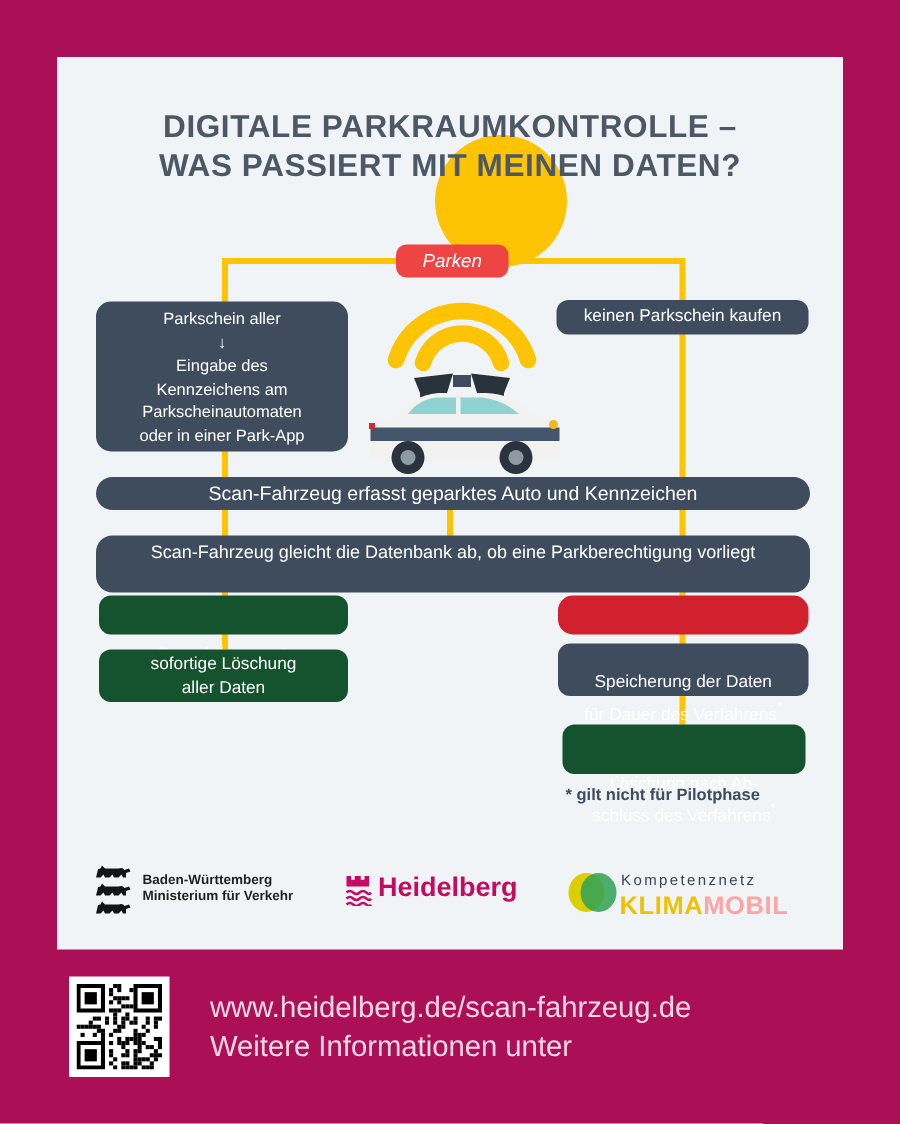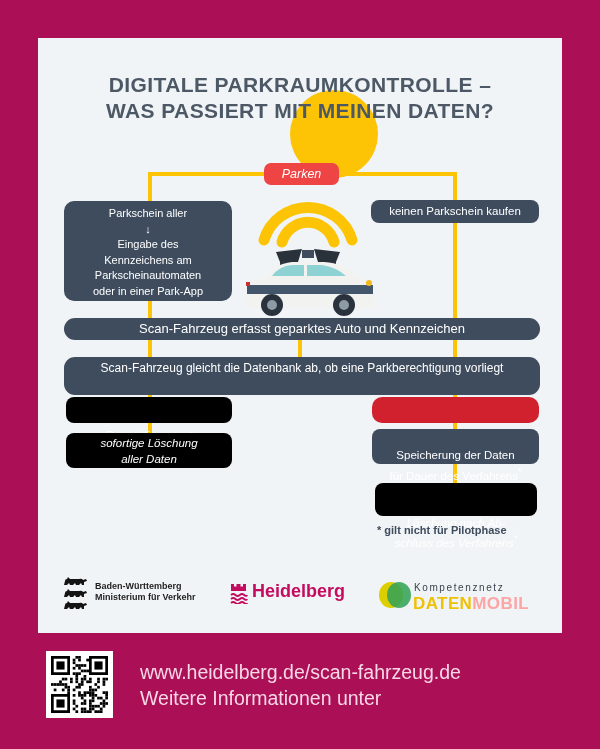--- a/index.html
+++ b/index.html
@@ -3,21 +3,21 @@
 <meta charset="utf-8">
 <style>
   html,body{margin:0;padding:0;}
   .frame{position:relative;width:600px;height:749px;background:#AB1056;font-family:"Liberation Sans",sans-serif;overflow:hidden;}
   .card{position:absolute;left:38px;top:38px;width:524px;height:595px;background:#F1F4F6;}
   .accent-circle{position:absolute;left:252px;top:52px;width:88px;height:88px;border-radius:50%;background:#FCC405;}
   .title{position:absolute;left:38px;top:72px;width:524px;text-align:center;color:#4D5866;font-size:21px;font-weight:bold;letter-spacing:.4px;line-height:26px;}
   .yline{position:absolute;background:#FCC405;z-index:1;}
   .box{position:absolute;color:#FFFFFF;text-align:center;white-space:pre-line;z-index:2;box-sizing:border-box;}
   .navy{background:#3E4C5E;}
-  .green{background:#000000;font-style:italic;}
+  .green{background:#14532d;}
   .red{background:#D1202E;}
   .blue{background:#ef4444;font-style:italic;}
   .parken{left:264px;top:163px;width:75px;height:22px;border-radius:7px;font-size:12.5px;line-height:22px;}
   .buy-ticket{left:64px;top:201px;width:168px;height:100px;border-radius:10px;font-size:11px;line-height:15.5px;padding-top:5px;}
   .no-ticket{left:371px;top:200px;width:168px;height:23px;border-radius:8px;font-size:11.5px;line-height:23px;}
   .bar1{left:64px;top:318px;width:476px;height:22px;border-radius:11px;font-size:13px;line-height:22px;}
   .bar2{left:64px;top:357px;width:476px;height:38px;border-radius:11px;font-size:12px;line-height:23px;}
   .green1{left:66px;top:397px;width:166px;height:26px;border-radius:8px;font-size:12px;line-height:26px;}
   .red1{left:372px;top:397px;width:167px;height:26px;border-radius:10px;font-size:11.5px;line-height:26px;}
   .green2{left:66px;top:433px;width:166px;height:35px;border-radius:8px;font-size:11.5px;line-height:16px;padding-top:2px;}
@@ -144,21 +144,21 @@
   <div class="logo-hd-text">Heidelberg</div>
 
   <div class="logo-km-icon">
     <svg width="34" height="32" viewBox="0 0 34 32">
       <ellipse cx="13" cy="16" rx="12" ry="13" fill="#DCCE00"></ellipse>
       <ellipse cx="21" cy="16" rx="12" ry="13" fill="#35A356" opacity="0.88"></ellipse>
     </svg>
   </div>
   <div class="logo-km-top">Kompetenznetz</div>
   <div class="logo-km-words">
-    <span class="km-klima">DATEN</span><span class="km-mobil">MOBIL</span>
+    <span class="km-klima">KLIMA</span><span class="km-mobil">MOBIL</span>
   </div>
 
   <div class="qr-tile">
     <svg width="57" height="57" viewBox="0 0 63 63" style="margin:5px;">
       <g fill="#000000">
         <path d="M0 0 h21 v21 h-21 z M3 3 v15 h15 v-15 z" fill-rule="evenodd"></path>
         <path d="M42 0 h21 v21 h-21 z M45 3 v15 h15 v-15 z" fill-rule="evenodd"></path>
         <path d="M0 42 h21 v21 h-21 z M3 45 v15 h15 v-15 z" fill-rule="evenodd"></path>
         <rect x="6" y="6" width="9" height="9"></rect>
         <rect x="48" y="6" width="9" height="9"></rect>

